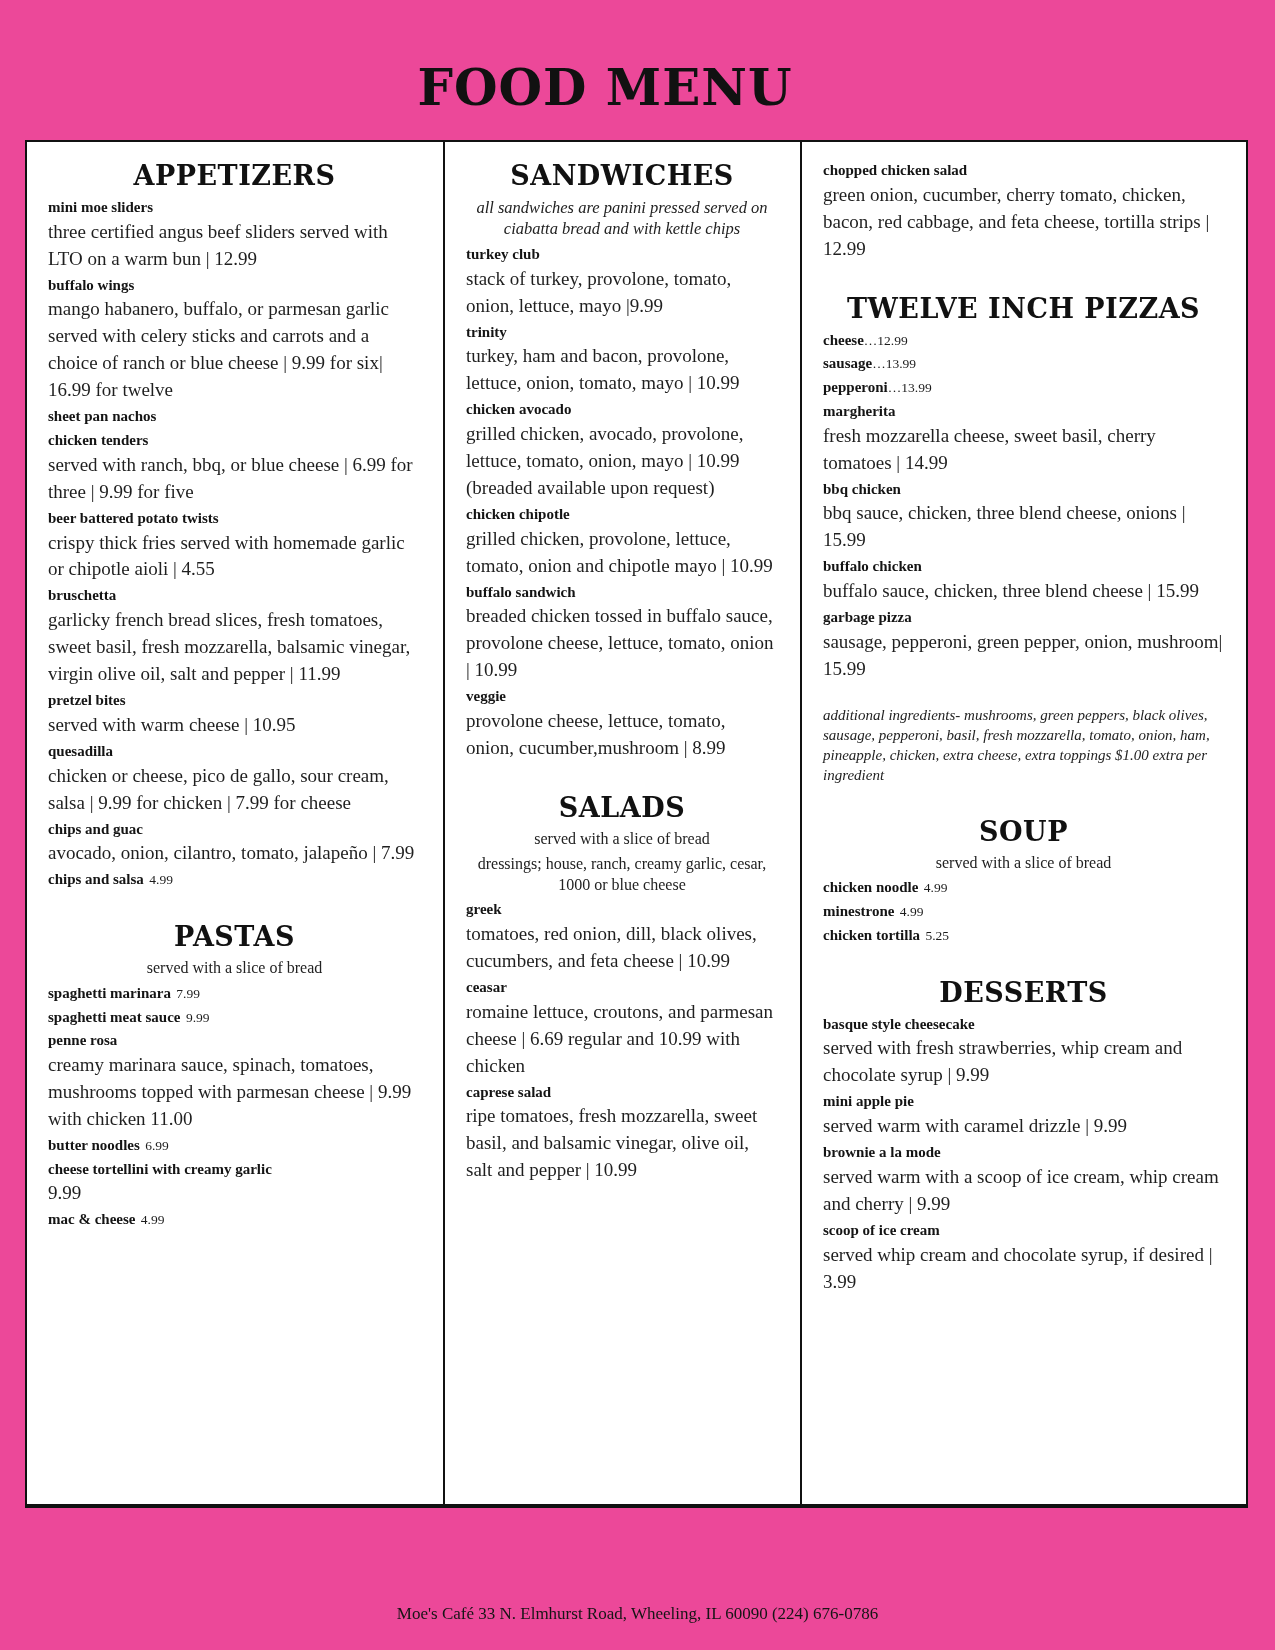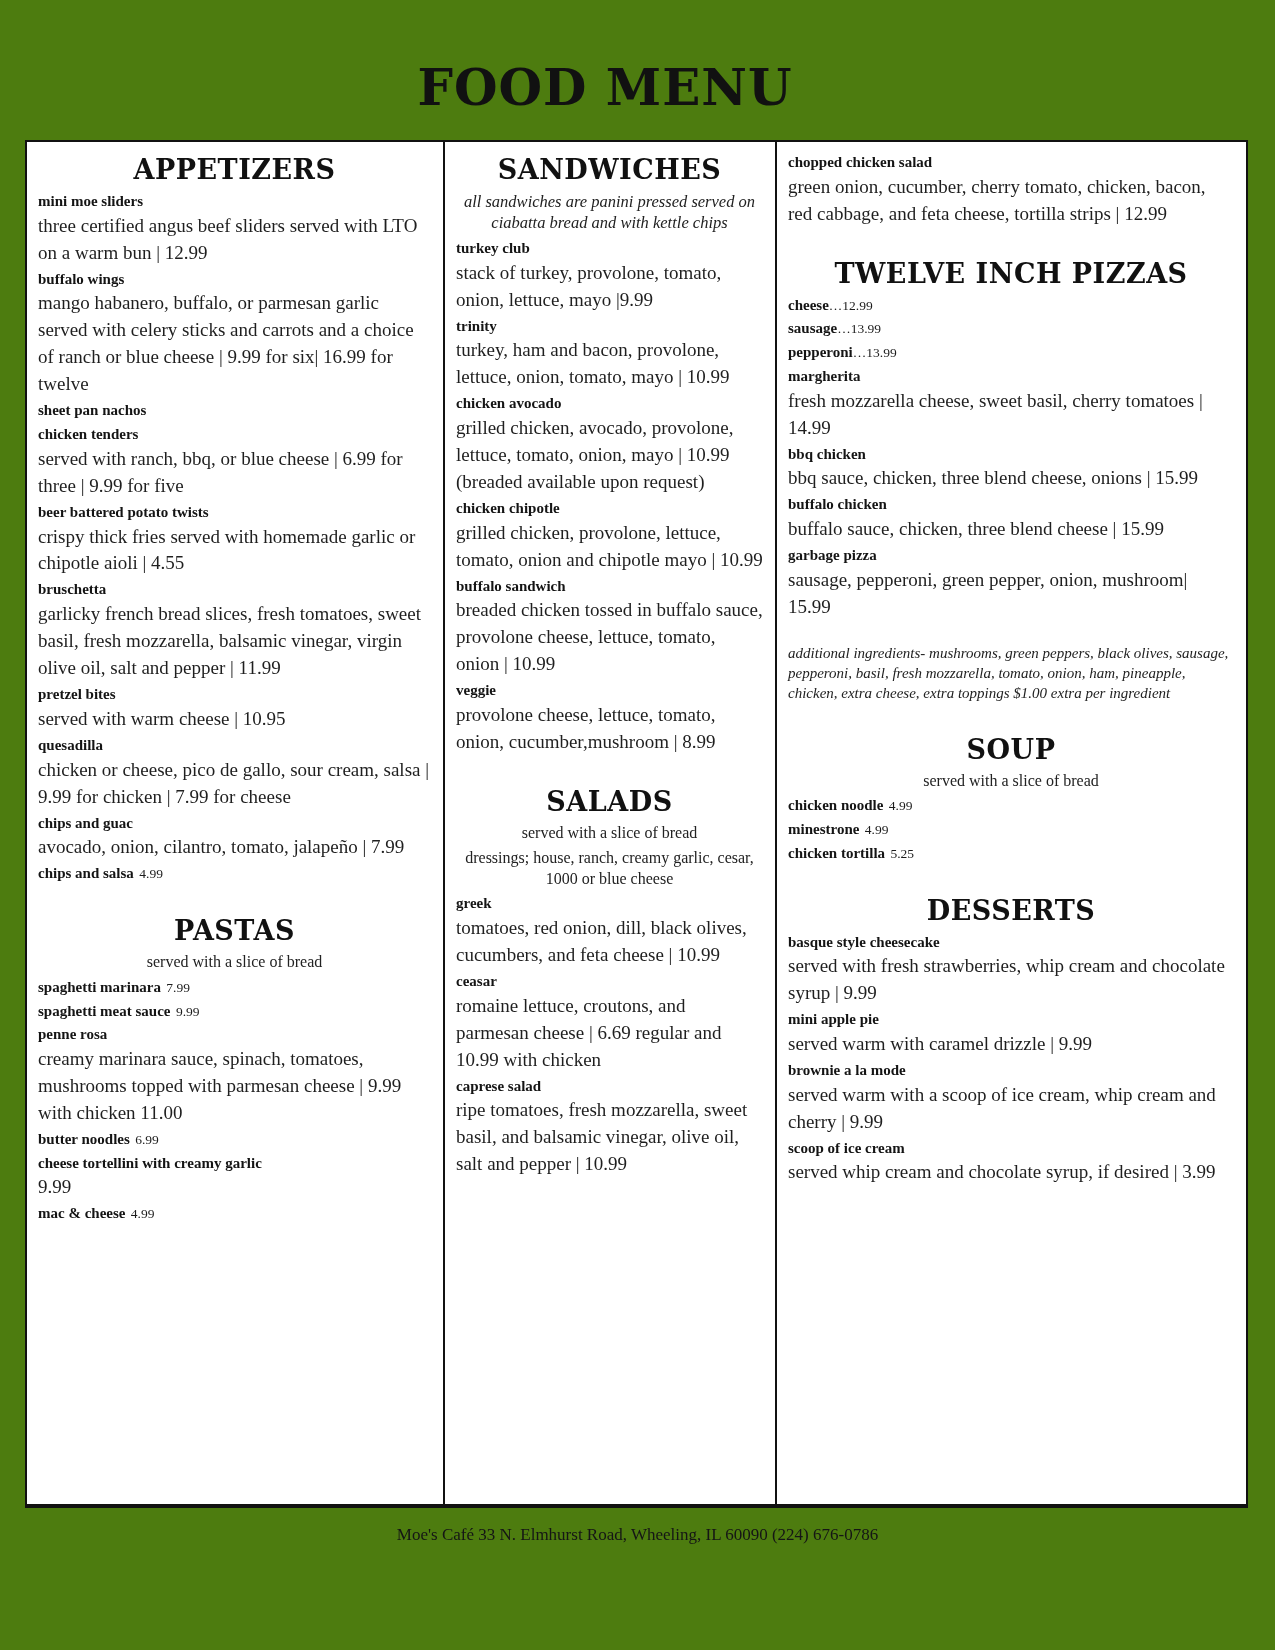--- a/index.html
+++ b/index.html
@@ -1,20 +1,20 @@
 <!DOCTYPE html>
 <html><head>
 <meta charset="utf-8">
 <style>
   html, body { margin: 0; padding: 0; background: #ffffff; }
   .page {
     position: relative;
     width: 1275px;
     height: 1650px;
-    background: #4d7c0f;
+    background: #ec4899;
     color: #1c1c1c;
     font-family: "Liberation Serif", serif;
     overflow: hidden;
   }
   .menu-title {
     position: absolute;
     top: 58px;
     left: 0;
     width: 1210px;
     text-align: center;
@@ -35,23 +35,23 @@
     border-bottom-width: 4px;
     box-sizing: border-box;
     background: #fff;
   }
   .menu-column {
     box-sizing: border-box;
     padding: 8px 12px 8px 11px;
     overflow: hidden;
   }
   .menu-column.c0 { width: 418px; border-right: 2px solid #111; }
-  .menu-column.c1 { width: 332px; border-right: 2px solid #111; }
+  .menu-column.c1 { width: 357px; border-right: 2px solid #111; }
   .menu-column.c2 { flex: 1; }
-  .section { margin: 0; }
+  .section { margin: 10px; }
   .section.spaced { margin-top: 30px; }
   .section h2 {
     margin: 4px 0 6px 0;
     text-align: center;
     font-family: "DejaVu Serif", serif;
     font-weight: 700;
     font-size: 27px;
     color: #111;
     letter-spacing: 0.5px;
   }
@@ -81,21 +81,21 @@
   .footnote {
     margin: 22px 0 2px 0;
     font-style: italic;
     font-size: 15px;
     line-height: 1.35;
     color: #222;
   }
   .menu-footer {
     position: absolute;
     left: 0;
-    top: 1525px;
+    top: 1604px;
     width: 1275px;
     text-align: center;
     font-size: 17px;
     color: #151515;
   }
 </style>
 </head>
 <body>
 
 <div class="page">

